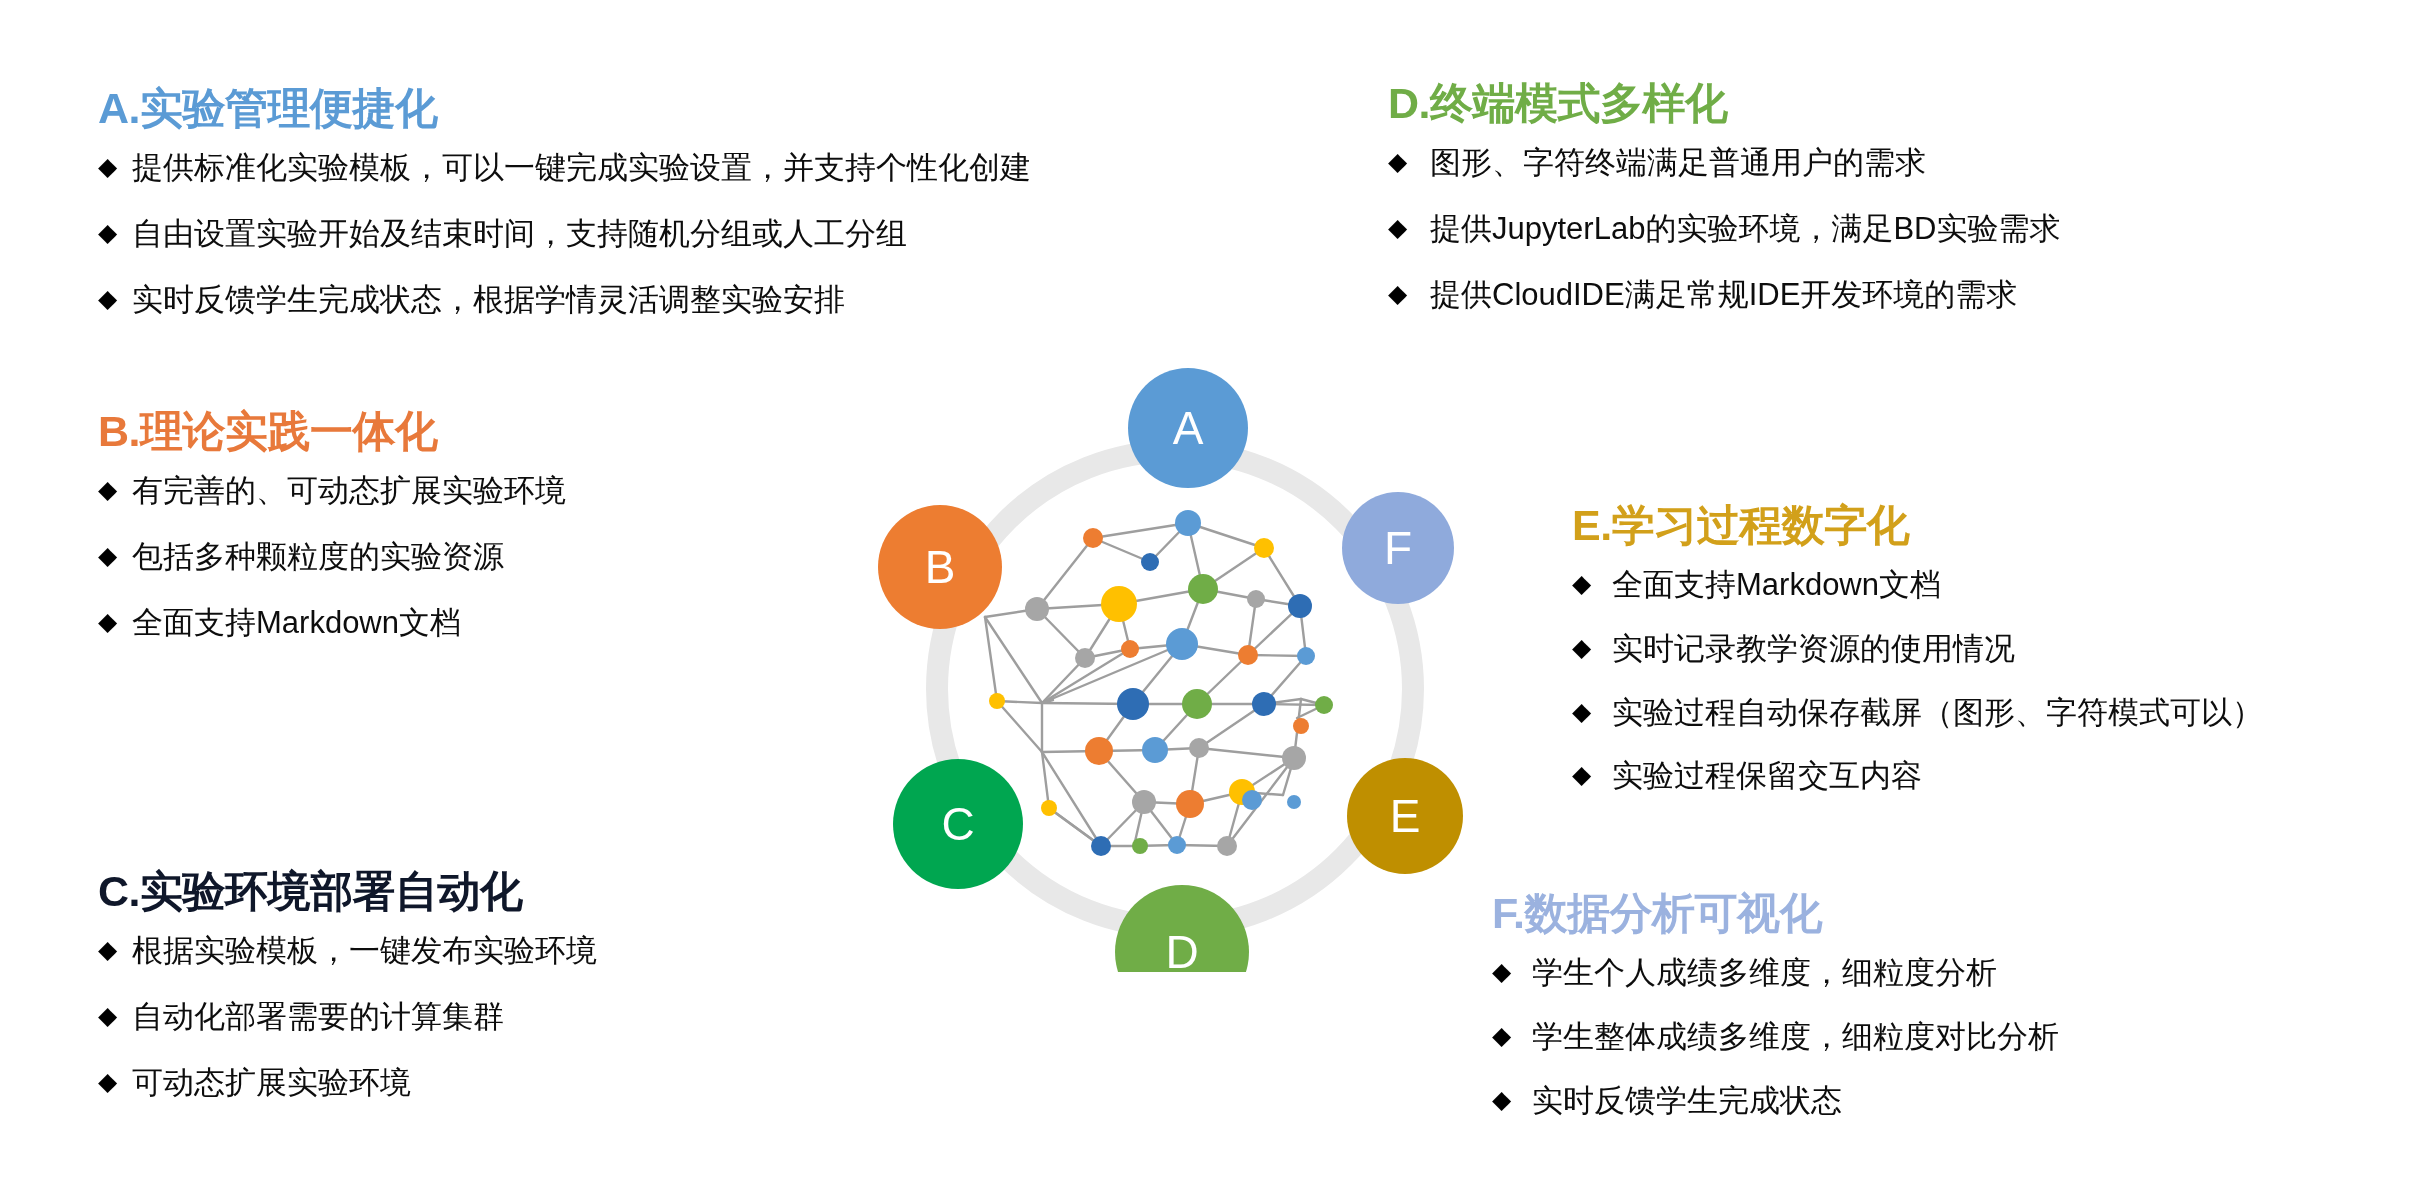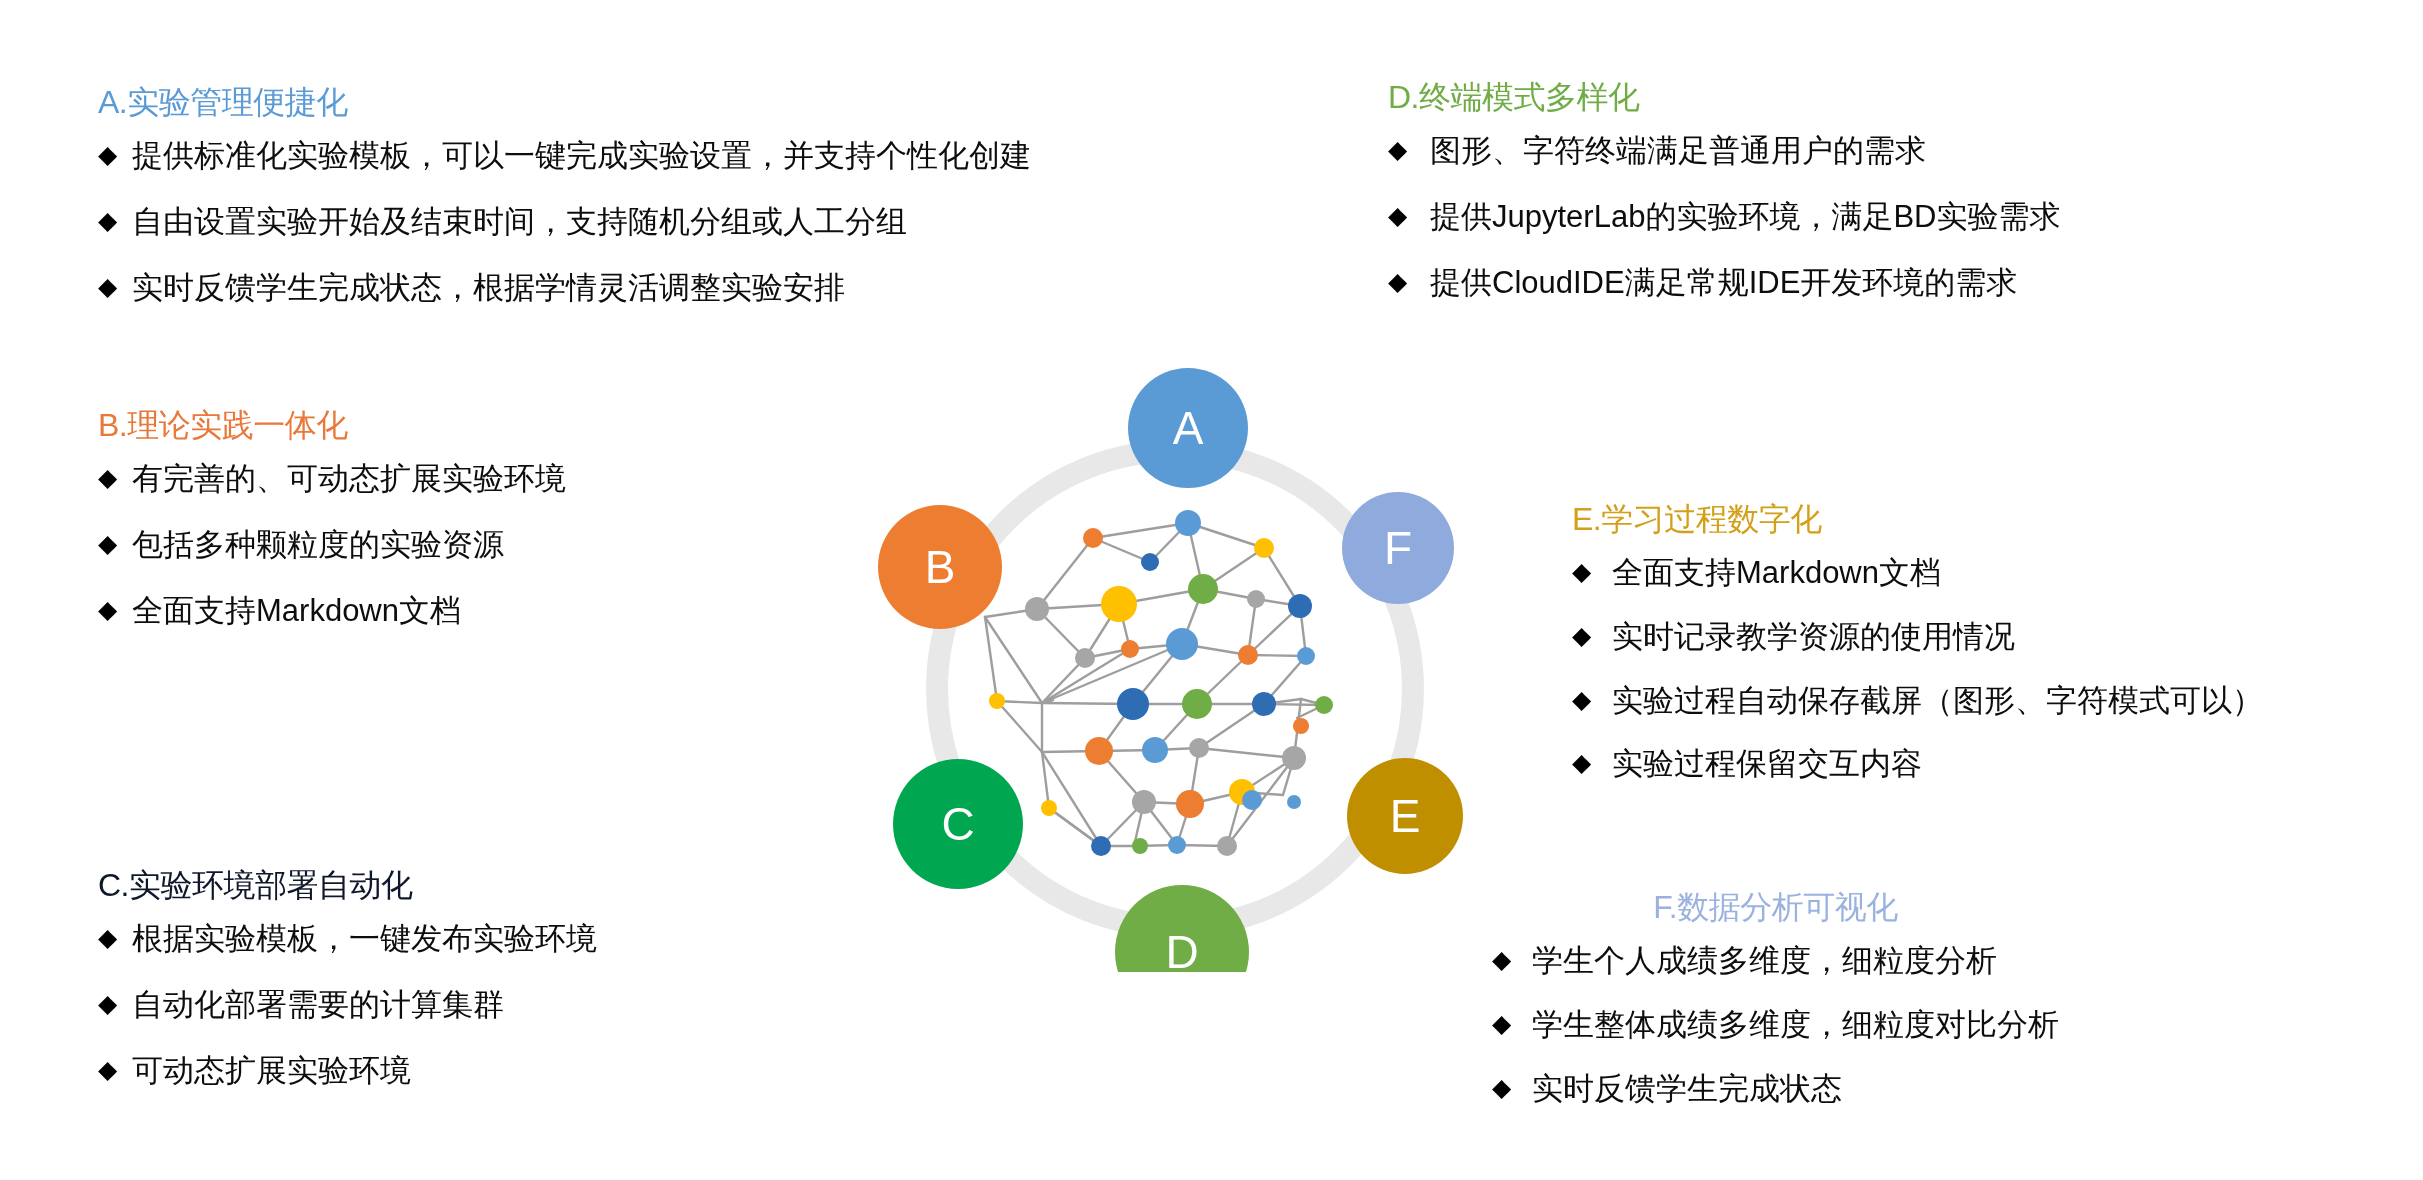--- a/index.html
+++ b/index.html
@@ -18,22 +18,22 @@
     height: 1180px;
     background: #ffffff;
     overflow: hidden;
   }
 
   
   .block {
     position: absolute;
   }
   .sec-title {
-    font-size: 32px;
-    font-weight: normal;
+    font-size: 43px;
+    font-weight: bold;
     letter-spacing: -0.5px;
     white-space: nowrap;
     line-height: 1.1;
     margin: 0 0 16px 0;
   }
   .bullets {
     list-style: none;
     margin: 0;
     padding: 0;
   }
@@ -183,21 +183,21 @@
         <span class="btxt">实验过程自动保存截屏（图形、字符模式可以）</span>
       </li>
       <li class="bullet">
         <span class="dia">◆</span>
         <span class="btxt">实验过程保留交互内容</span>
       </li>
     </ul>
   </div>
 
   <div class="block" id="sec-f">
-    <div class="sec-title" style="color: rgb(155, 178, 223); text-align: center;">F.数据分析可视化</div>
+    <div class="sec-title" style="color: rgb(155, 178, 223);">F.数据分析可视化</div>
     <ul class="bullets">
       <li class="bullet">
         <span class="dia">◆</span>
         <span class="btxt">学生个人成绩多维度，细粒度分析</span>
       </li>
       <li class="bullet">
         <span class="dia">◆</span>
         <span class="btxt">学生整体成绩多维度，细粒度对比分析</span>
       </li>
       <li class="bullet">

